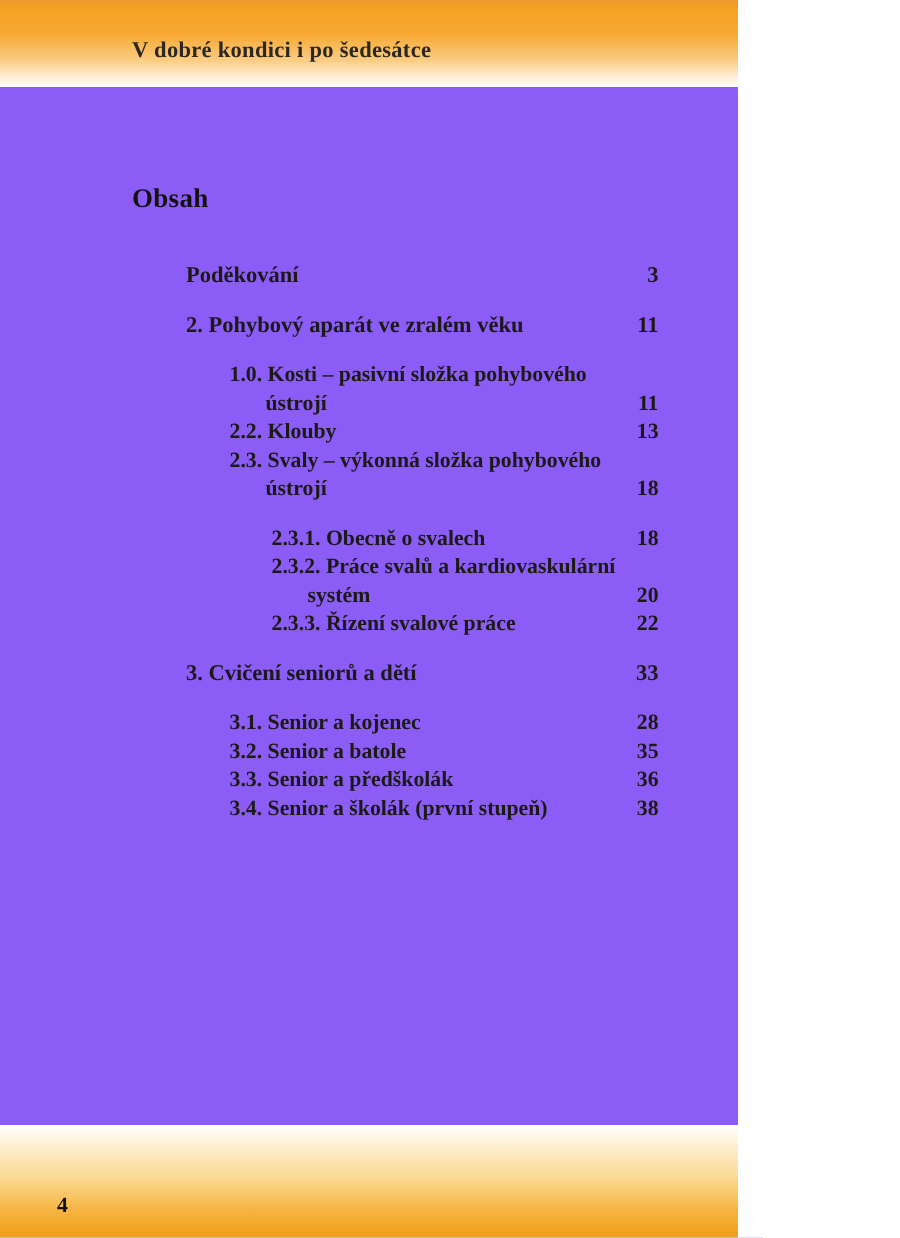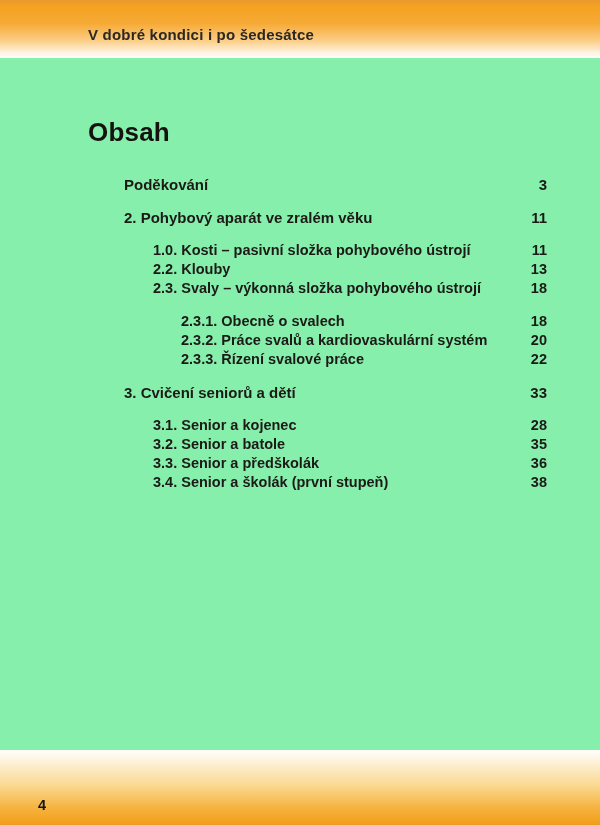--- a/index.html
+++ b/index.html
@@ -2,25 +2,25 @@
 <html><head>
 <meta charset="utf-8">
 <style>
   html, body {
     margin: 0;
     padding: 0;
     background: #ffffff;
   }
   .page {
     position: relative;
-    width: 600px;
+    width: 492px;
     height: 825px;
-    background: #86efac;
+    background: #8b5cf6;
     overflow: hidden;
-    font-family: Liberation Sans, sans-serif;
+    font-family: Liberation Serif, serif;
     color: #1c1a17;
   }
   
   .band-top {
     position: absolute;
     top: 0; left: 0; right: 0;
     height: 58px;
     background: linear-gradient(180deg,
       #e9992f 0%,
       #f4a220 10%,
@@ -77,21 +77,21 @@
   }
   
   .content {
     position: absolute;
     top: 58px;
     left: 88px;
     right: 53px;
   }
   .page-title {
     margin: 58px 0 0 0;
-    font-size: 26px;
+    font-size: 18px;
     line-height: 32px;
     font-weight: bold;
     letter-spacing: 0.2px;
     color: #15130f;
   }
   .toc-list {
     margin-top: 0;
     margin-left: 36px;
   }
   .toc-block { margin-top: 14px; }

